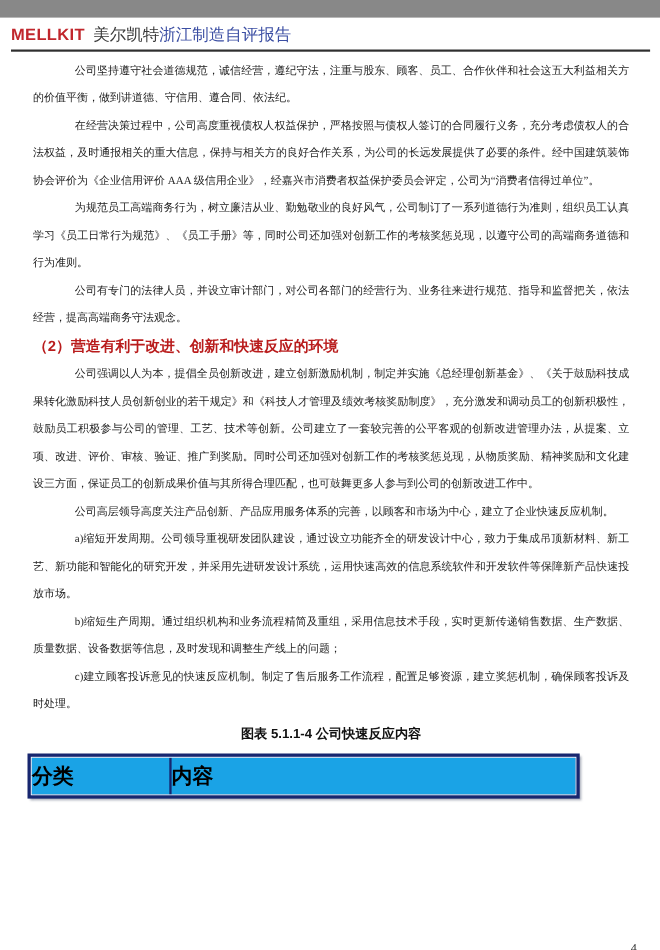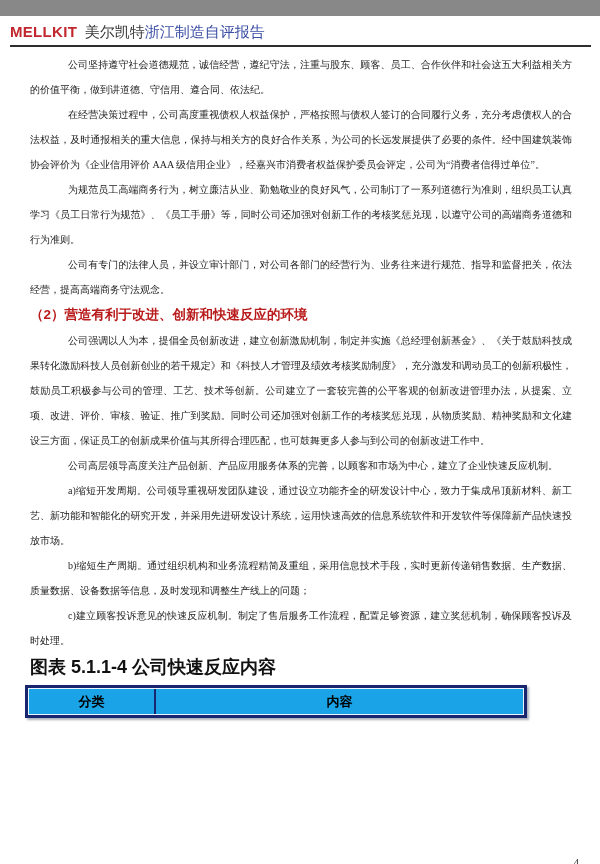--- a/index.html
+++ b/index.html
@@ -38,40 +38,40 @@
   .heading {
     margin:0;
     font-size:13.5px; line-height:25.5px;
     font-weight:bold;
     font-family:"Liberation Sans","DejaVu Sans",sans-serif;
     text-indent:0;
     color:#b91c1c;
   }
   .caption {
     margin:2px 0 0 0;
-    font-size:18px; line-height:24px;
-    font-weight:bold; text-align:left; text-indent:0;
+    font-size:12px; line-height:24px;
+    font-weight:bold; text-align:center; text-indent:0;
     font-family:"Liberation Sans","DejaVu Sans",sans-serif;
     color:#111;
   }
   
   .tablewrap {
     margin:6px 0 0 -5px;
     width:502px;
     background:#17266f;
     padding:3px;
     box-shadow:2px 2px 2px rgba(100,110,130,0.55);
     box-sizing:border-box;
   }
   .t-row { display:flex; border:1px solid #e9f4fd; }
   .t-cell {
     background:#1aa3e6;
     font-family:"Liberation Sans","DejaVu Sans",sans-serif;
-    font-weight:bold; font-size:13px; color:#000;
-    text-align:center; padding:4px 0 3px 0;
+    font-weight:bold; font-size:19px; color:#000;
+    text-align:left; padding:4px 0 3px 0;
   }
   .t-c1 { width:125px; }
   .t-c2 { flex:1; border-left:2px solid #17266f; }
   
   .pagenum {
     position:absolute; right:21px; bottom:12px;
     font-size:11px; color:#333;
     font-family:"Liberation Serif","DejaVu Serif",serif;
   }
 </style>

